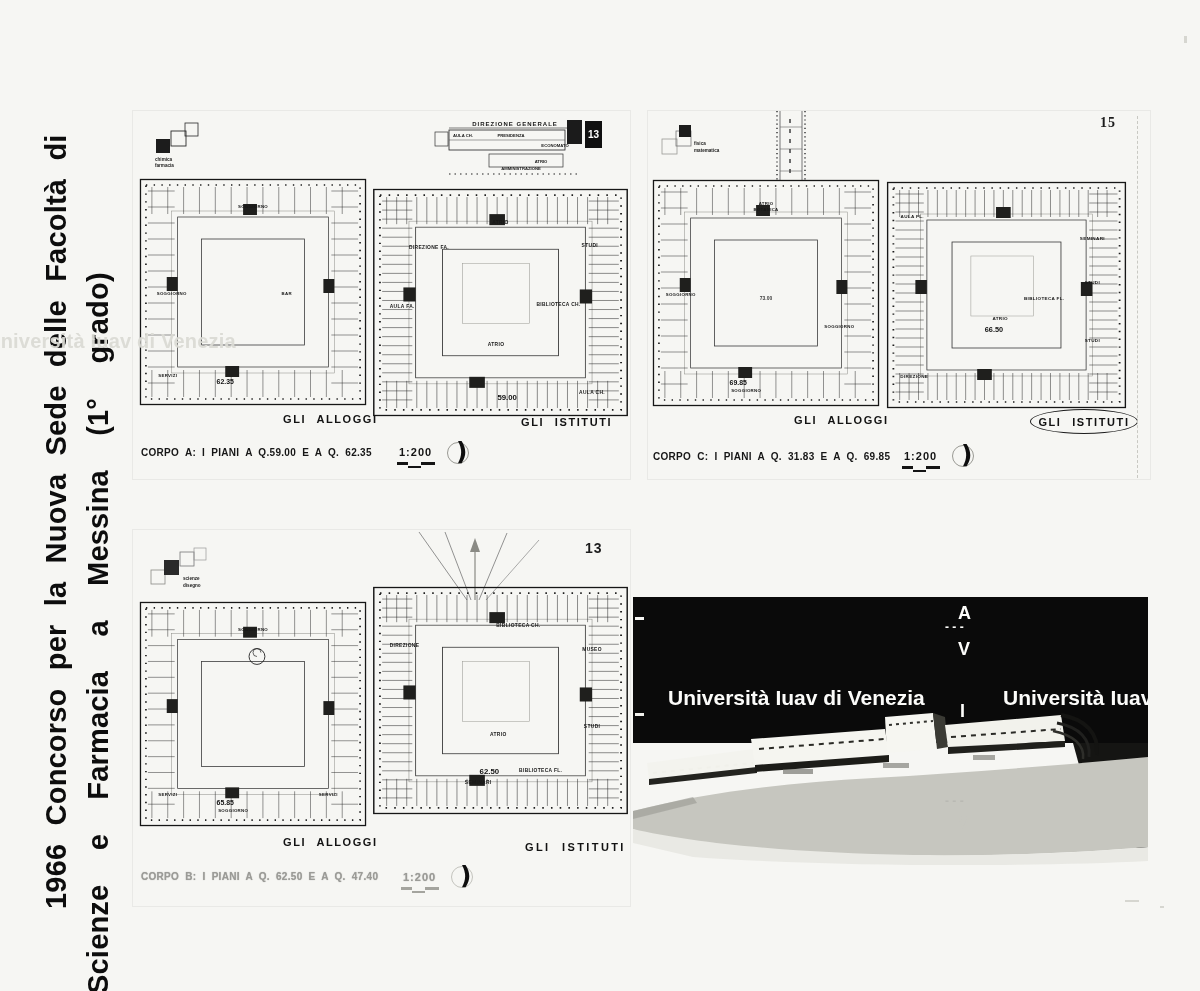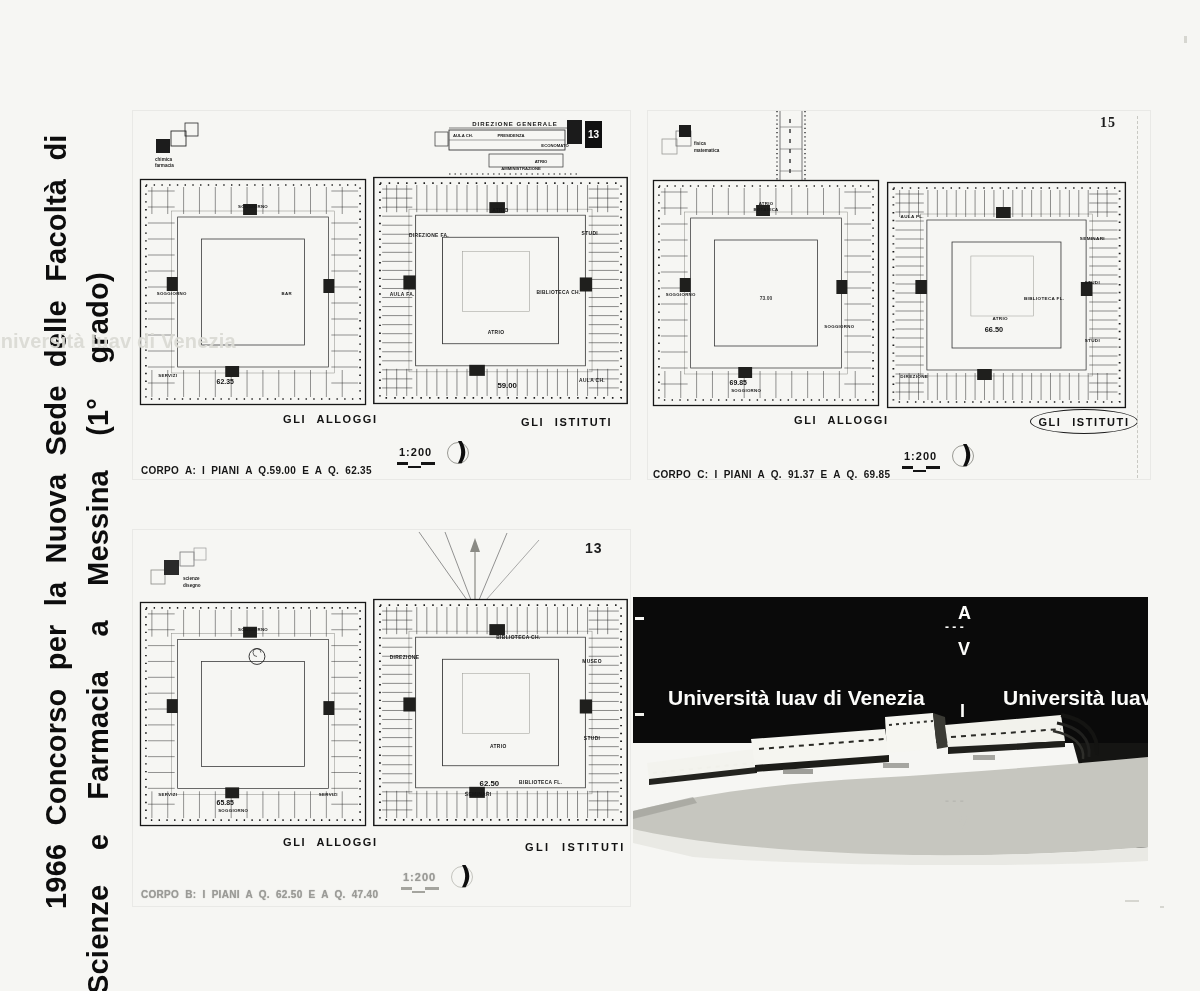--- a/index.html
+++ b/index.html
@@ -15,21 +15,21 @@
   
   .panel{position:absolute;outline:1px solid rgba(90,90,80,.08);}
   .badge{position:absolute;width:17px;height:27px;background:#101010;color:#fff;
          font-size:10px;font-weight:700;display:flex;align-items:center;justify-content:center;}
   .num{position:absolute;font-size:14px;font-weight:700;color:#1c1c1c;letter-spacing:1px;}
   .plan-wrap{position:absolute;}
   .plan-wrap svg{display:block;width:100%;height:100%;}
   .plan-label{position:absolute;font-size:11px;font-weight:700;letter-spacing:1.6px;
               word-spacing:6px;color:#121212;white-space:nowrap;}
   .caption{position:absolute;font-size:10px;font-weight:700;letter-spacing:.3px;
-           word-spacing:3px;color:#161616;white-space:nowrap;margin-top:18px;}
+           word-spacing:3px;color:#161616;white-space:nowrap;}
   .scale{position:absolute;font-size:11px;font-weight:700;letter-spacing:1px;color:#141414;}
   .sbar{position:absolute;width:46px;height:8px;}
   .sbar i{position:absolute;background:#141414;height:2.6px;display:block;}
   .sbar i:nth-child(1){left:0;top:1px;width:11px;}
   .sbar i:nth-child(2){left:11px;top:4.5px;width:13px;}
   .sbar i:nth-child(3){left:24px;top:1px;width:14px;}
   .north{position:absolute;width:26px;height:26px;}
   .north .ring{position:absolute;left:1px;top:3px;width:20px;height:20px;
                border:1px solid #9a9a94;border-radius:50%;}
   .north .cres{position:absolute;left:10px;top:0;font-size:25px;font-weight:900;color:#0e0e0e;
@@ -145,21 +145,21 @@
           <rect x="187" y="102" width="11" height="14" fill="#1f1f1d"></rect>
           <rect x="88" y="189" width="14" height="11" fill="#1f1f1d"></rect>
           <rect x="29" y="100" width="11" height="14" fill="#1f1f1d"></rect>
           <text x="116" y="31" font-size="4.4" font-weight="700" fill="#161616" text-anchor="middle" letter-spacing=".3">SOGGIORNO</text>
           <text x="34" y="118" font-size="4.4" font-weight="700" fill="#161616" text-anchor="middle" letter-spacing=".3">SOGGIORNO</text>
           <text x="150" y="118" font-size="4.4" font-weight="700" fill="#161616" text-anchor="middle" letter-spacing=".3">BAR</text>
           <text x="30" y="200" font-size="4.4" font-weight="700" fill="#161616" text-anchor="middle" letter-spacing=".3">SERVIZI</text>
           <text x="88" y="207" font-size="7" font-weight="700" fill="#101010" text-anchor="middle">62.35</text>
         </svg>
     </div>
-    <div class="plan-wrap" style="left:238px;top:64px;width:259px;height:231px;">
+    <div class="plan-wrap" style="left:238px;top:76px;width:259px;height:231px;">
       <svg class="plan" viewBox="0 0 232 230" preserveAspectRatio="none">
           <rect x="2.5" y="2.5" width="227" height="225" fill="none" stroke="#161616" stroke-width="1.3"></rect>
           <rect x="8" y="8" width="216" height="214" fill="none" stroke="#1d1d1d" stroke-width="1.7" stroke-dasharray="1.4 6.4"></rect>
           <rect x="34" y="34" width="164" height="162" fill="none" stroke="#8a8a84" stroke-width="0.5"></rect>
           <rect x="40" y="40" width="152" height="150" fill="none" stroke="#2c2c2c" stroke-width="0.7"></rect>
           <rect x="64" y="62" width="104" height="106" fill="none" stroke="#3a3a3a" stroke-width="0.8"></rect>
           <rect x="82" y="76" width="60" height="60" fill="none" stroke="#9a9a94" stroke-width="0.5"></rect>
           <line x1="14" y1="10" x2="14" y2="37" stroke="#2a2a2a" stroke-width="0.5"></line>
           <line x1="14" y1="193" x2="14" y2="220" stroke="#2a2a2a" stroke-width="0.5"></line>
           <line x1="23" y1="10" x2="23" y2="37" stroke="#2a2a2a" stroke-width="0.5"></line>
@@ -483,21 +483,21 @@
           <text x="152" y="120" font-size="4.4" font-weight="700" fill="#161616" text-anchor="middle" letter-spacing=".3">BIBLIOTECA FL.</text>
           <text x="28" y="198" font-size="4.4" font-weight="700" fill="#161616" text-anchor="middle" letter-spacing=".3">DIREZIONE</text>
           <text x="198" y="162" font-size="4.4" font-weight="700" fill="#161616" text-anchor="middle" letter-spacing=".3">STUDI</text>
           <text x="104" y="152" font-size="7" font-weight="700" fill="#101010" text-anchor="middle">66.50</text>
         </svg>
     </div>
     <div class="plan-label" style="left:146px;top:303px;">GLI ALLOGGI</div>
     <div class="ellipse" style="left:382px;top:298px;width:106px;height:23px;">
       <span class="plan-label">GLI ISTITUTI</span>
     </div>
-    <div class="caption" style="left:5px;top:340px;">CORPO C: I PIANI A Q. 91.37 E A Q. 69.85</div>
+    <div class="caption" style="left:5px;top:340px;">CORPO C: I PIANI A Q. 31.83 E A Q. 69.85</div>
     <div class="scale" style="left:256px;top:339px;">1:200</div>
     <div class="sbar" style="left:254px;top:354px;">
         <i></i>
         <i></i>
         <i></i>
       </div>
     <div class="north" style="left:303px;top:331px;">
       <span class="ring"></span>
         <span class="cres">)</span>
     </div>
@@ -586,21 +586,21 @@
           <rect x="29" y="100" width="11" height="14" fill="#1f1f1d"></rect>
           <circle cx="120" cy="57" r="8" fill="none" stroke="#222" stroke-width="0.9"></circle>
           <path d="M120,57 a4,4 0 1 1 4,-4" fill="none" stroke="#222" stroke-width="0.7"></path>
           <text x="116" y="31" font-size="4.4" font-weight="700" fill="#161616" text-anchor="middle" letter-spacing=".3">SOGGIORNO</text>
           <text x="30" y="198" font-size="4.4" font-weight="700" fill="#161616" text-anchor="middle" letter-spacing=".3">SERVIZI</text>
           <text x="96" y="214" font-size="4.4" font-weight="700" fill="#161616" text-anchor="middle" letter-spacing=".3">SOGGIORNO</text>
           <text x="192" y="198" font-size="4.4" font-weight="700" fill="#161616" text-anchor="middle" letter-spacing=".3">SERVIZI</text>
           <text x="88" y="207" font-size="7" font-weight="700" fill="#101010" text-anchor="middle">65.85</text>
         </svg>
     </div>
-    <div class="plan-wrap" style="left:238px;top:67px;width:259px;height:231px;">
+    <div class="plan-wrap" style="left:238px;top:55px;width:259px;height:231px;">
       <svg class="plan" viewBox="0 0 232 230" preserveAspectRatio="none">
           <rect x="2.5" y="2.5" width="227" height="225" fill="none" stroke="#161616" stroke-width="1.3"></rect>
           <rect x="8" y="8" width="216" height="214" fill="none" stroke="#1d1d1d" stroke-width="1.7" stroke-dasharray="1.4 6.4"></rect>
           <rect x="34" y="34" width="164" height="162" fill="none" stroke="#8a8a84" stroke-width="0.5"></rect>
           <rect x="40" y="40" width="152" height="150" fill="none" stroke="#2c2c2c" stroke-width="0.7"></rect>
           <rect x="64" y="62" width="104" height="106" fill="none" stroke="#3a3a3a" stroke-width="0.8"></rect>
           <rect x="82" y="76" width="60" height="60" fill="none" stroke="#9a9a94" stroke-width="0.5"></rect>
           <line x1="14" y1="10" x2="14" y2="37" stroke="#2a2a2a" stroke-width="0.5"></line>
           <line x1="14" y1="193" x2="14" y2="220" stroke="#2a2a2a" stroke-width="0.5"></line>
           <line x1="23" y1="10" x2="23" y2="37" stroke="#2a2a2a" stroke-width="0.5"></line>

